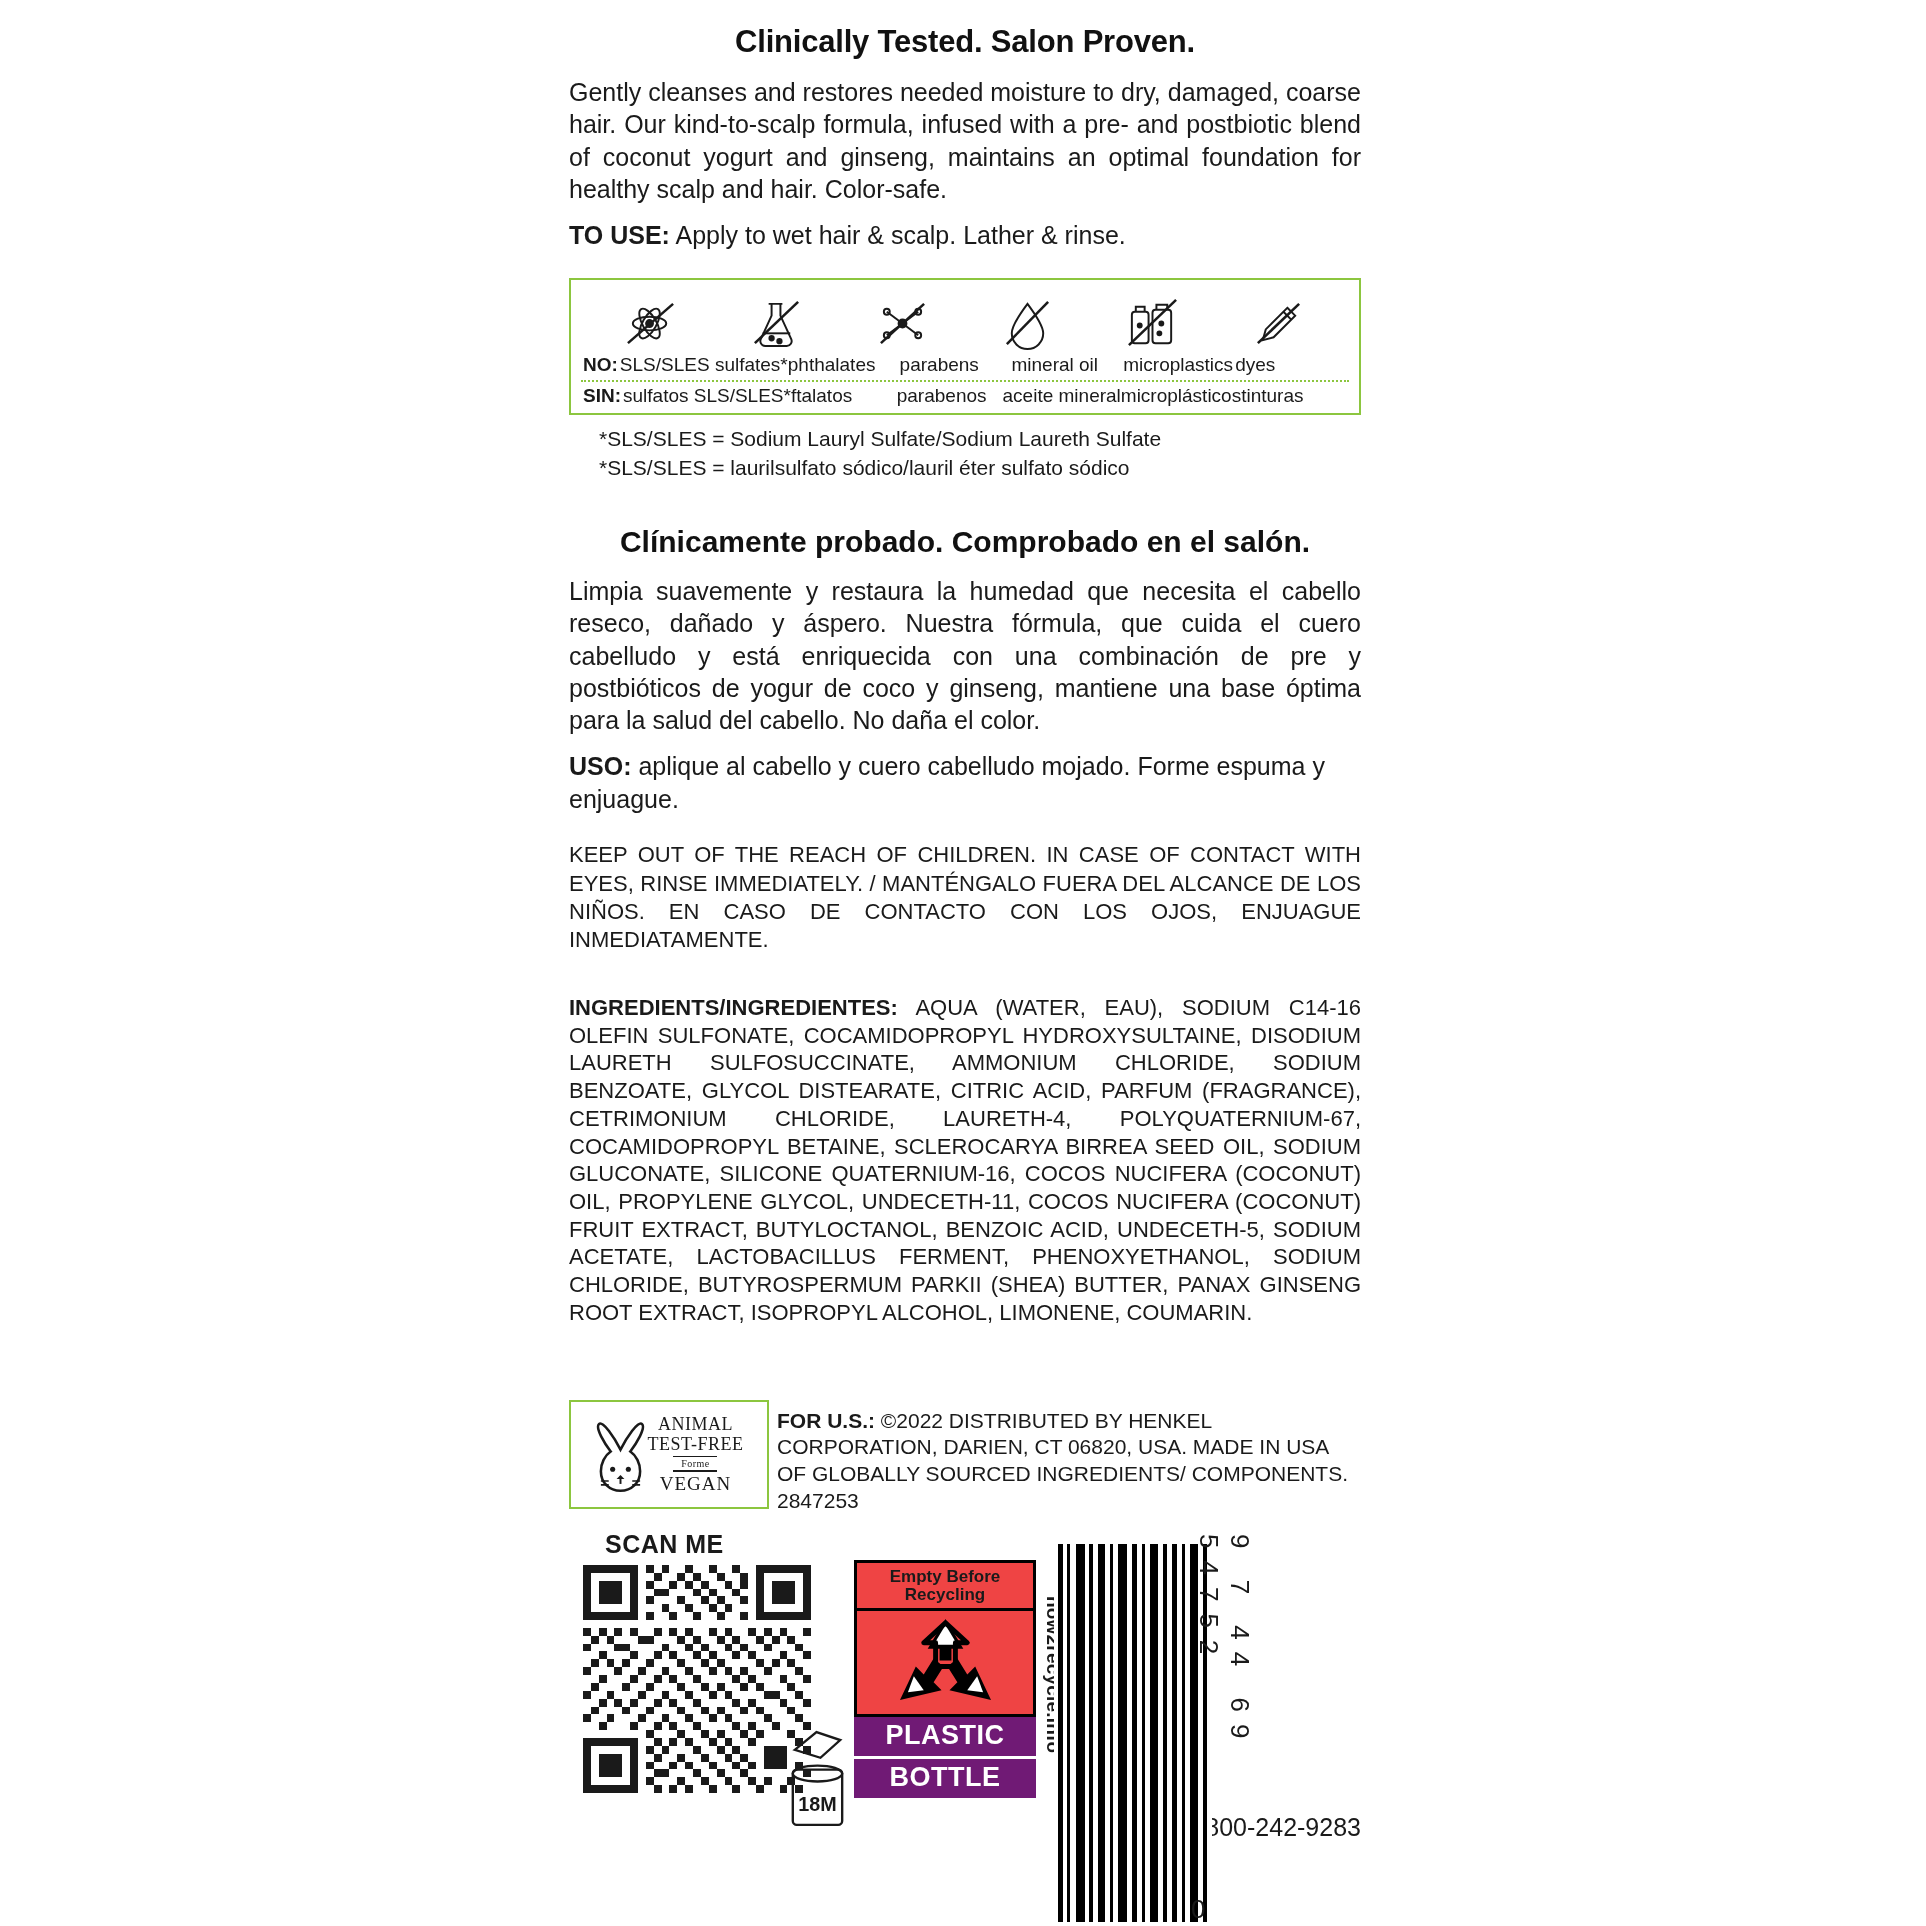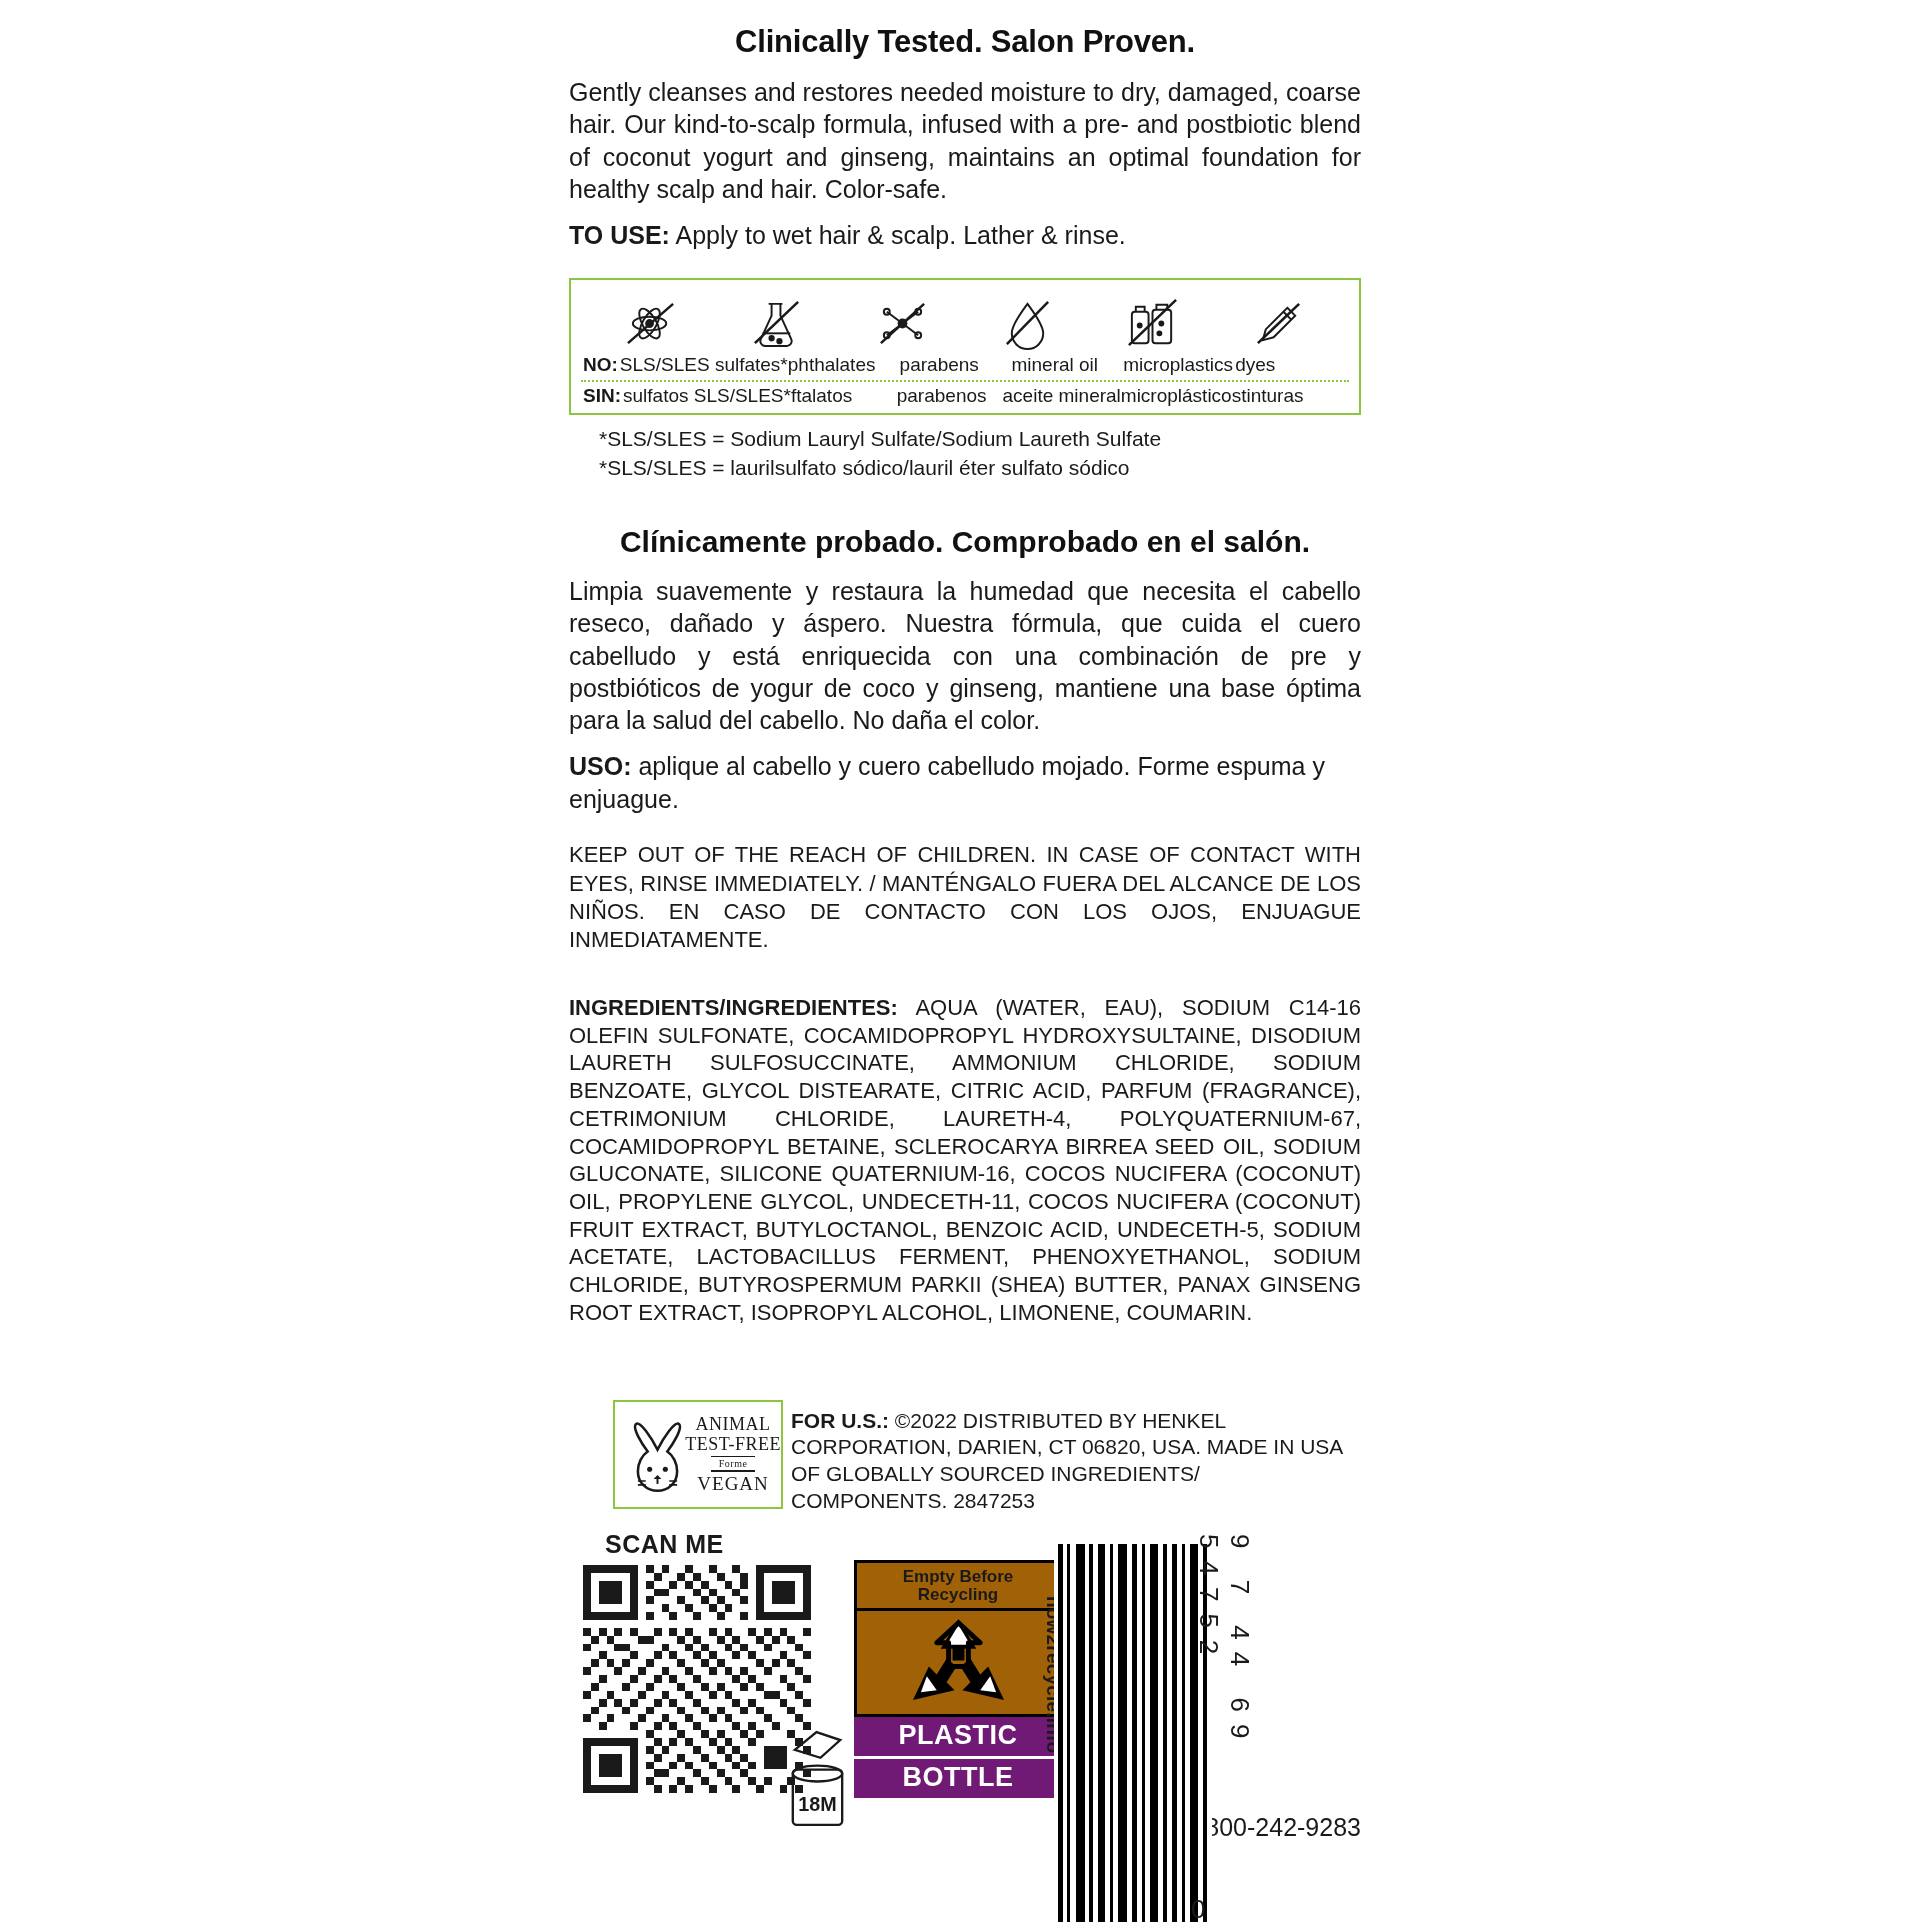--- a/index.html
+++ b/index.html
@@ -104,27 +104,26 @@
   .ingredients b { font-weight: bold; }
 
   
   .cert-row {
     display: flex;
     align-items: flex-start;
     margin-top: 73px;
   }
   .peta-box {
     border: 2.5px solid #8cc63f;
-    width: 170px;
+    width: 200px;
     height: 109px;
     display: flex;
     align-items: center;
-    justify-content: flex-end;
+    justify-content: center;
     flex-shrink: 0;
-    margin-left: 44px;
   }
   .peta-inner { display: flex; align-items: center; }
   .peta-text {
     font-family: "Liberation Serif", serif;
     text-align: center;
     line-height: 1.12;
     margin-left: 2px;
   }
   .peta-text .l1 { font-size: 18px; letter-spacing: 0.5px; }
   .peta-text .l2 { font-size: 18px; letter-spacing: 0.5px; }
@@ -174,23 +173,23 @@
     position: absolute;
     left: 208px;
     top: 196px;
   }
   .h2r {
     position: absolute;
     left: 285px;
     top: 30px;
   }
   .h2r-box {
-    width: 208px;
+    width: 182px;
     border: 3px solid #000;
-    background: #a16207;
+    background: #ef4444;
   }
   .h2r-top {
     text-align: center;
     font-size: 17px;
     font-weight: bold;
     line-height: 1.08;
     padding: 5px 2px 3px 2px;
     border-bottom: 3px solid #000;
   }
   .h2r-mid {

